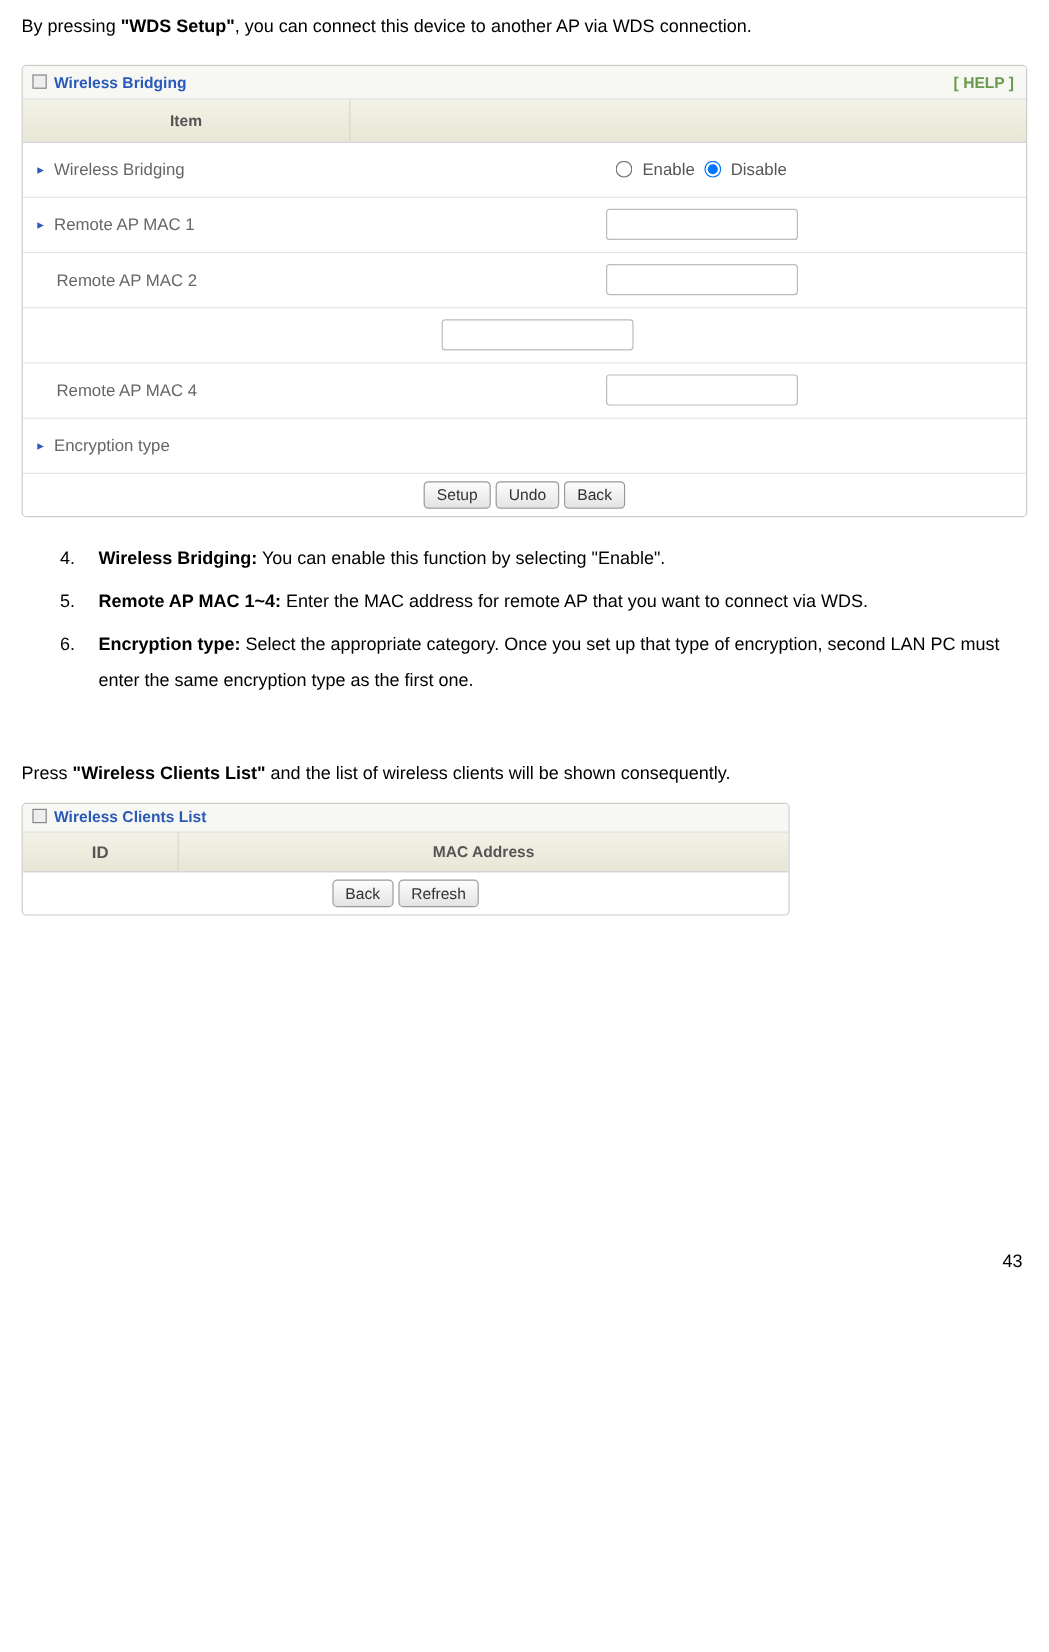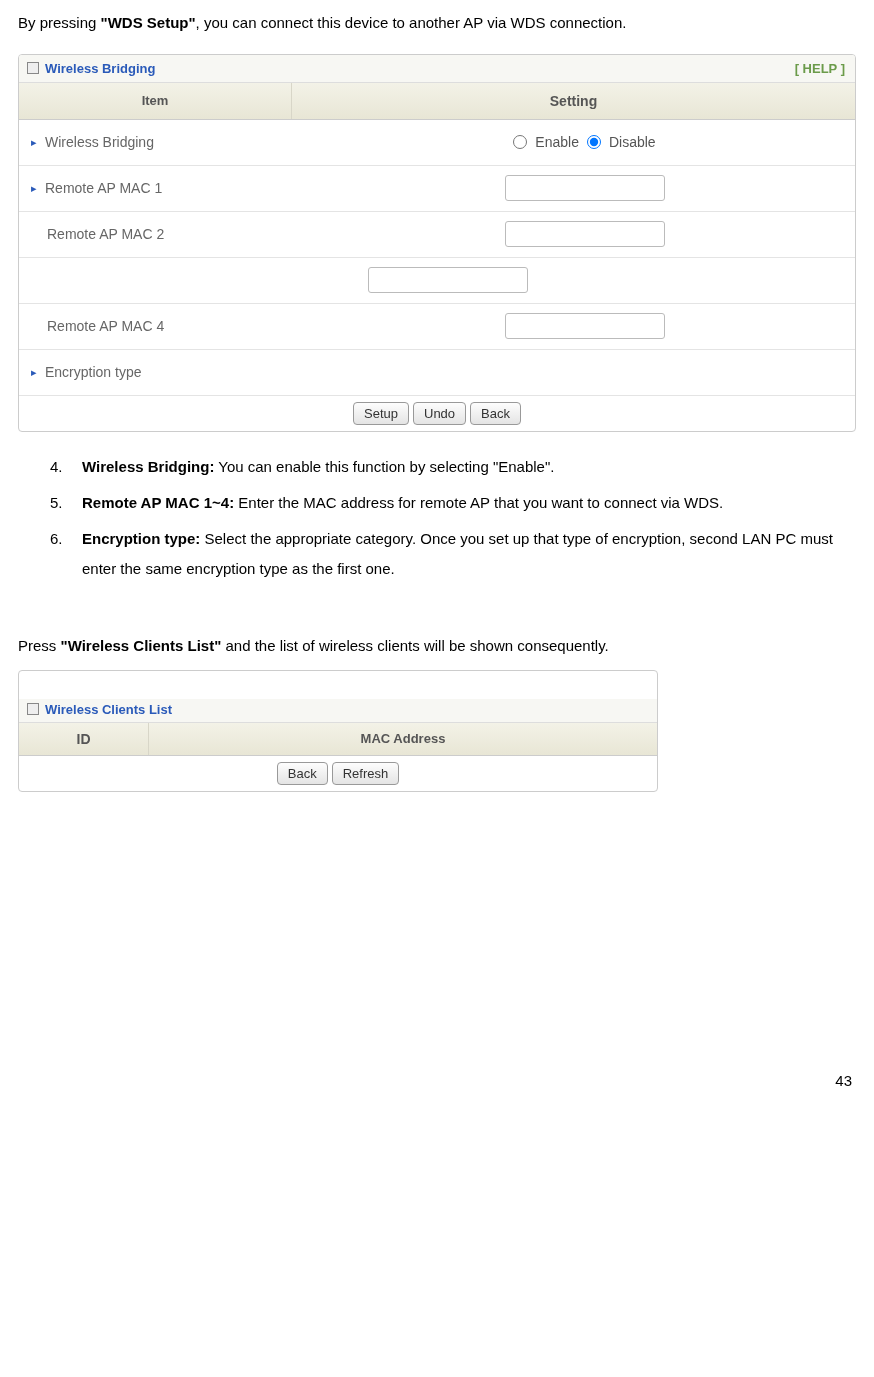--- a/index.html
+++ b/index.html
@@ -170,21 +170,20 @@
       line-height: 1.6;
     }
     .panel-small {
       width: 640px;
       border: 1px solid #ccc;
       border-radius: 4px;
       overflow: hidden;
     }
     .panel-small .panel-header {
       padding: 3px 10px 5px 8px;
-      margin-top: 28px;
     }
     .th-id {
       width: 130px;
       text-align: center;
       padding: 8px;
       font-weight: bold;
       color: #555;
       font-size: 14px;
       border-right: 1px solid #d8d6c8;
     }
@@ -213,21 +212,20 @@
 <div class="panel">
   <div class="panel-header">
     <div class="panel-title">
       <span class="panel-icon"></span>
       <span>Wireless Bridging</span>
     </div>
     <span class="help-link">[ HELP ]</span>
   </div>
   <div class="table-header-row">
     <div class="th-item">Item</div>
-    <div class="th-setting">Setting</div>
   </div>
 
   <div class="form-row">
     <div class="label-cell">
       <span class="arrow">▸</span>
       <span>Wireless Bridging</span>
     </div>
     <div class="setting-cell">
       <input type="radio" class="radio" name="bridging" style="">
       <span>Enable</span>

